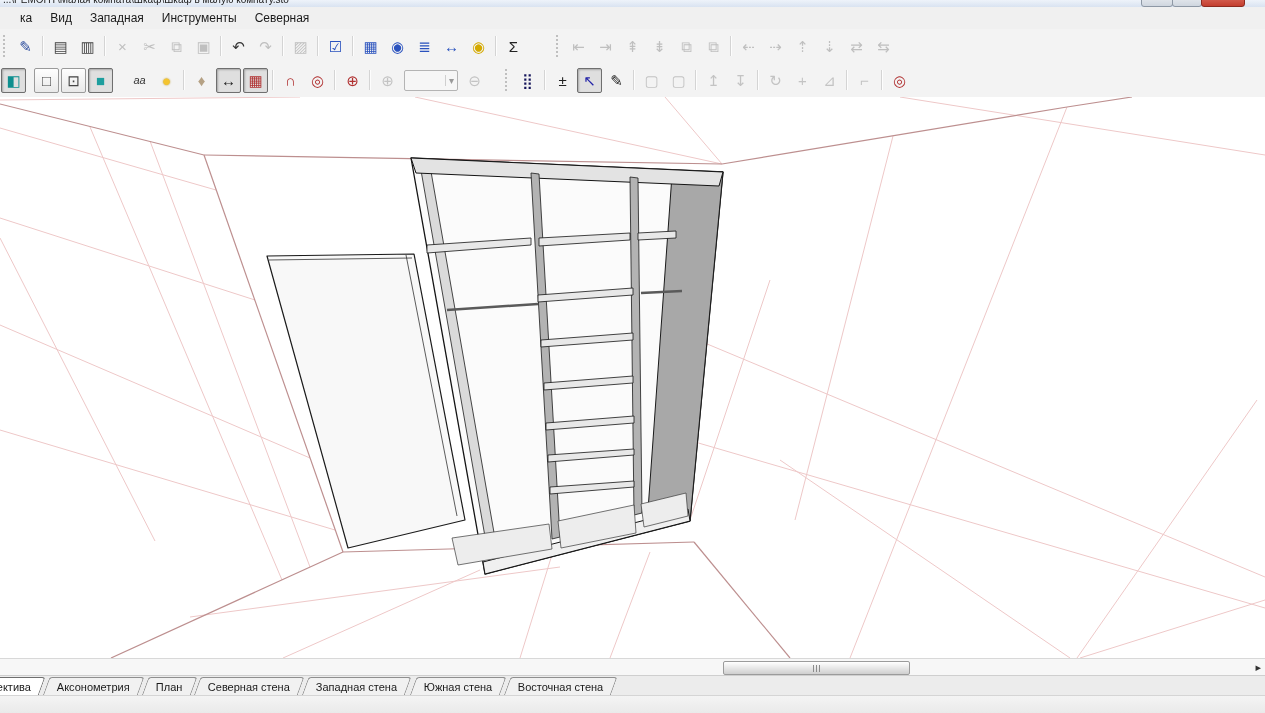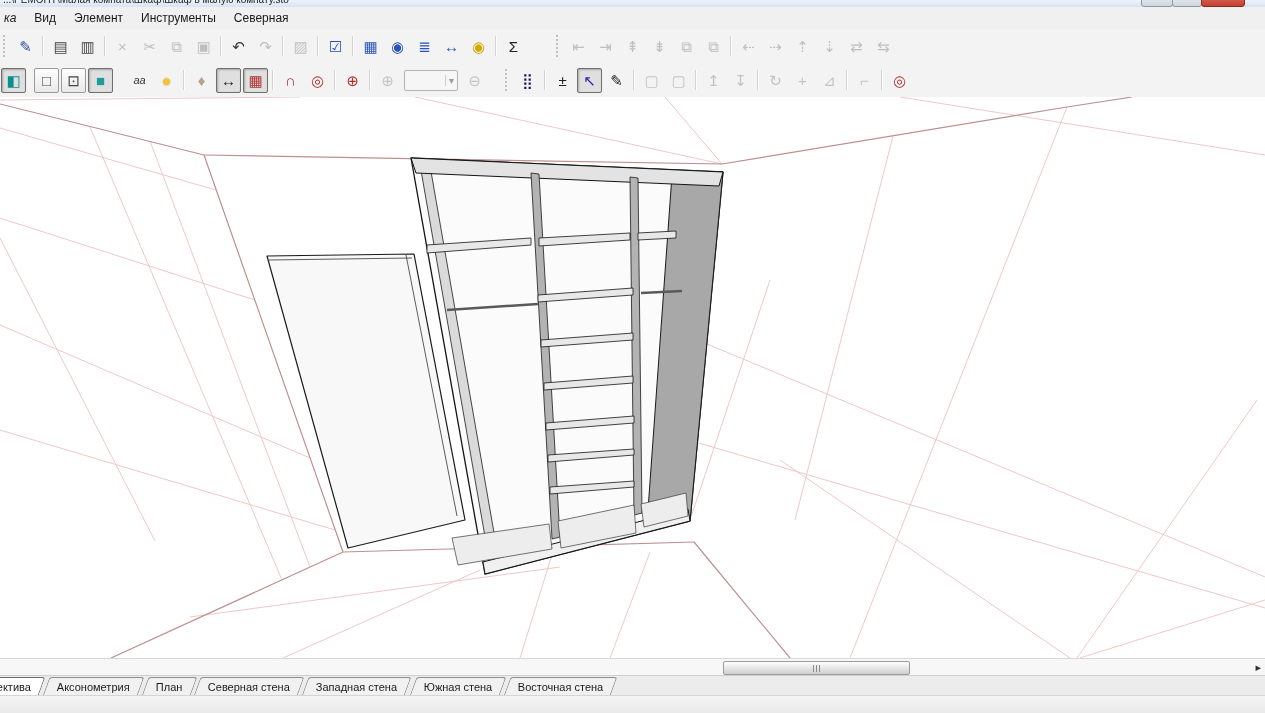--- a/index.html
+++ b/index.html
@@ -12,21 +12,21 @@
   .winbtn{position:absolute;top:-12px;height:17px;border:1px solid #8e98a5;border-radius:0 0 3px 3px;
     background:linear-gradient(#fdfdfd,#cfd6df);}
   #btn-min{left:1141px;width:30px;}
   #btn-max{left:1172px;width:28px;}
   #btn-close{left:1201px;width:42px;background:linear-gradient(#e88b7d,#c43e2f);border-color:#8d2a1f;}
 
   
   #menubar{position:absolute;left:0;top:7px;width:1265px;height:22px;background:#f0f0f0;
     border-bottom:1px solid #dcdcdc;display:flex;align-items:center;}
   .menu-item{font-size:12px;color:#1a1a1a;padding:3px 9px;white-space:nowrap;}
-  .menu-item:first-child{padding-left:4px;font-style:italic;}
+  .menu-item:first-child{padding-left:20px;}
 
   
   .toolbar{position:absolute;left:0;width:1265px;height:34px;background:#f3f3f3;
     display:flex;align-items:center;}
   #toolbar-main{top:29px;border-bottom:1px solid #e2e2e2;}
   #toolbar-view{top:63px;border-bottom:1px solid #c9c9c9;}
   .grip{width:3px;height:22px;border-left:2px dotted #bfbfbf;margin:0 4px 0 3px;}
   .sep{width:1px;height:20px;background:#d4d4d4;border-right:1px solid #fdfdfd;margin:0 3px;}
   .spc{height:1px;}
   .tbtn{width:23px;height:23px;display:flex;align-items:center;justify-content:center;
@@ -73,21 +73,21 @@
   <div id="titlebar">
     <span class="t">...\РЕМОНТ\Малая комната\Шкаф\Шкаф в малую комнату.sto</span>
   </div>
   <div class="winbtn" id="btn-min"></div>
   <div class="winbtn" id="btn-max"></div>
   <div class="winbtn" id="btn-close"></div>
 
   <div id="menubar">
       <div class="menu-item">ка</div>
       <div class="menu-item">Вид</div>
-      <div class="menu-item">Элемент</div>
+      <div class="menu-item">Западная</div>
       <div class="menu-item">Инструменты</div>
       <div class="menu-item">Северная</div>
     </div>
 
   <div id="toolbar-main" class="toolbar">
       <div class="grip"></div>
       <div class="tbtn">
         <span class="g" style="color: rgb(47, 79, 158);">✎</span>
       </div>
       <div class="sep"></div>

